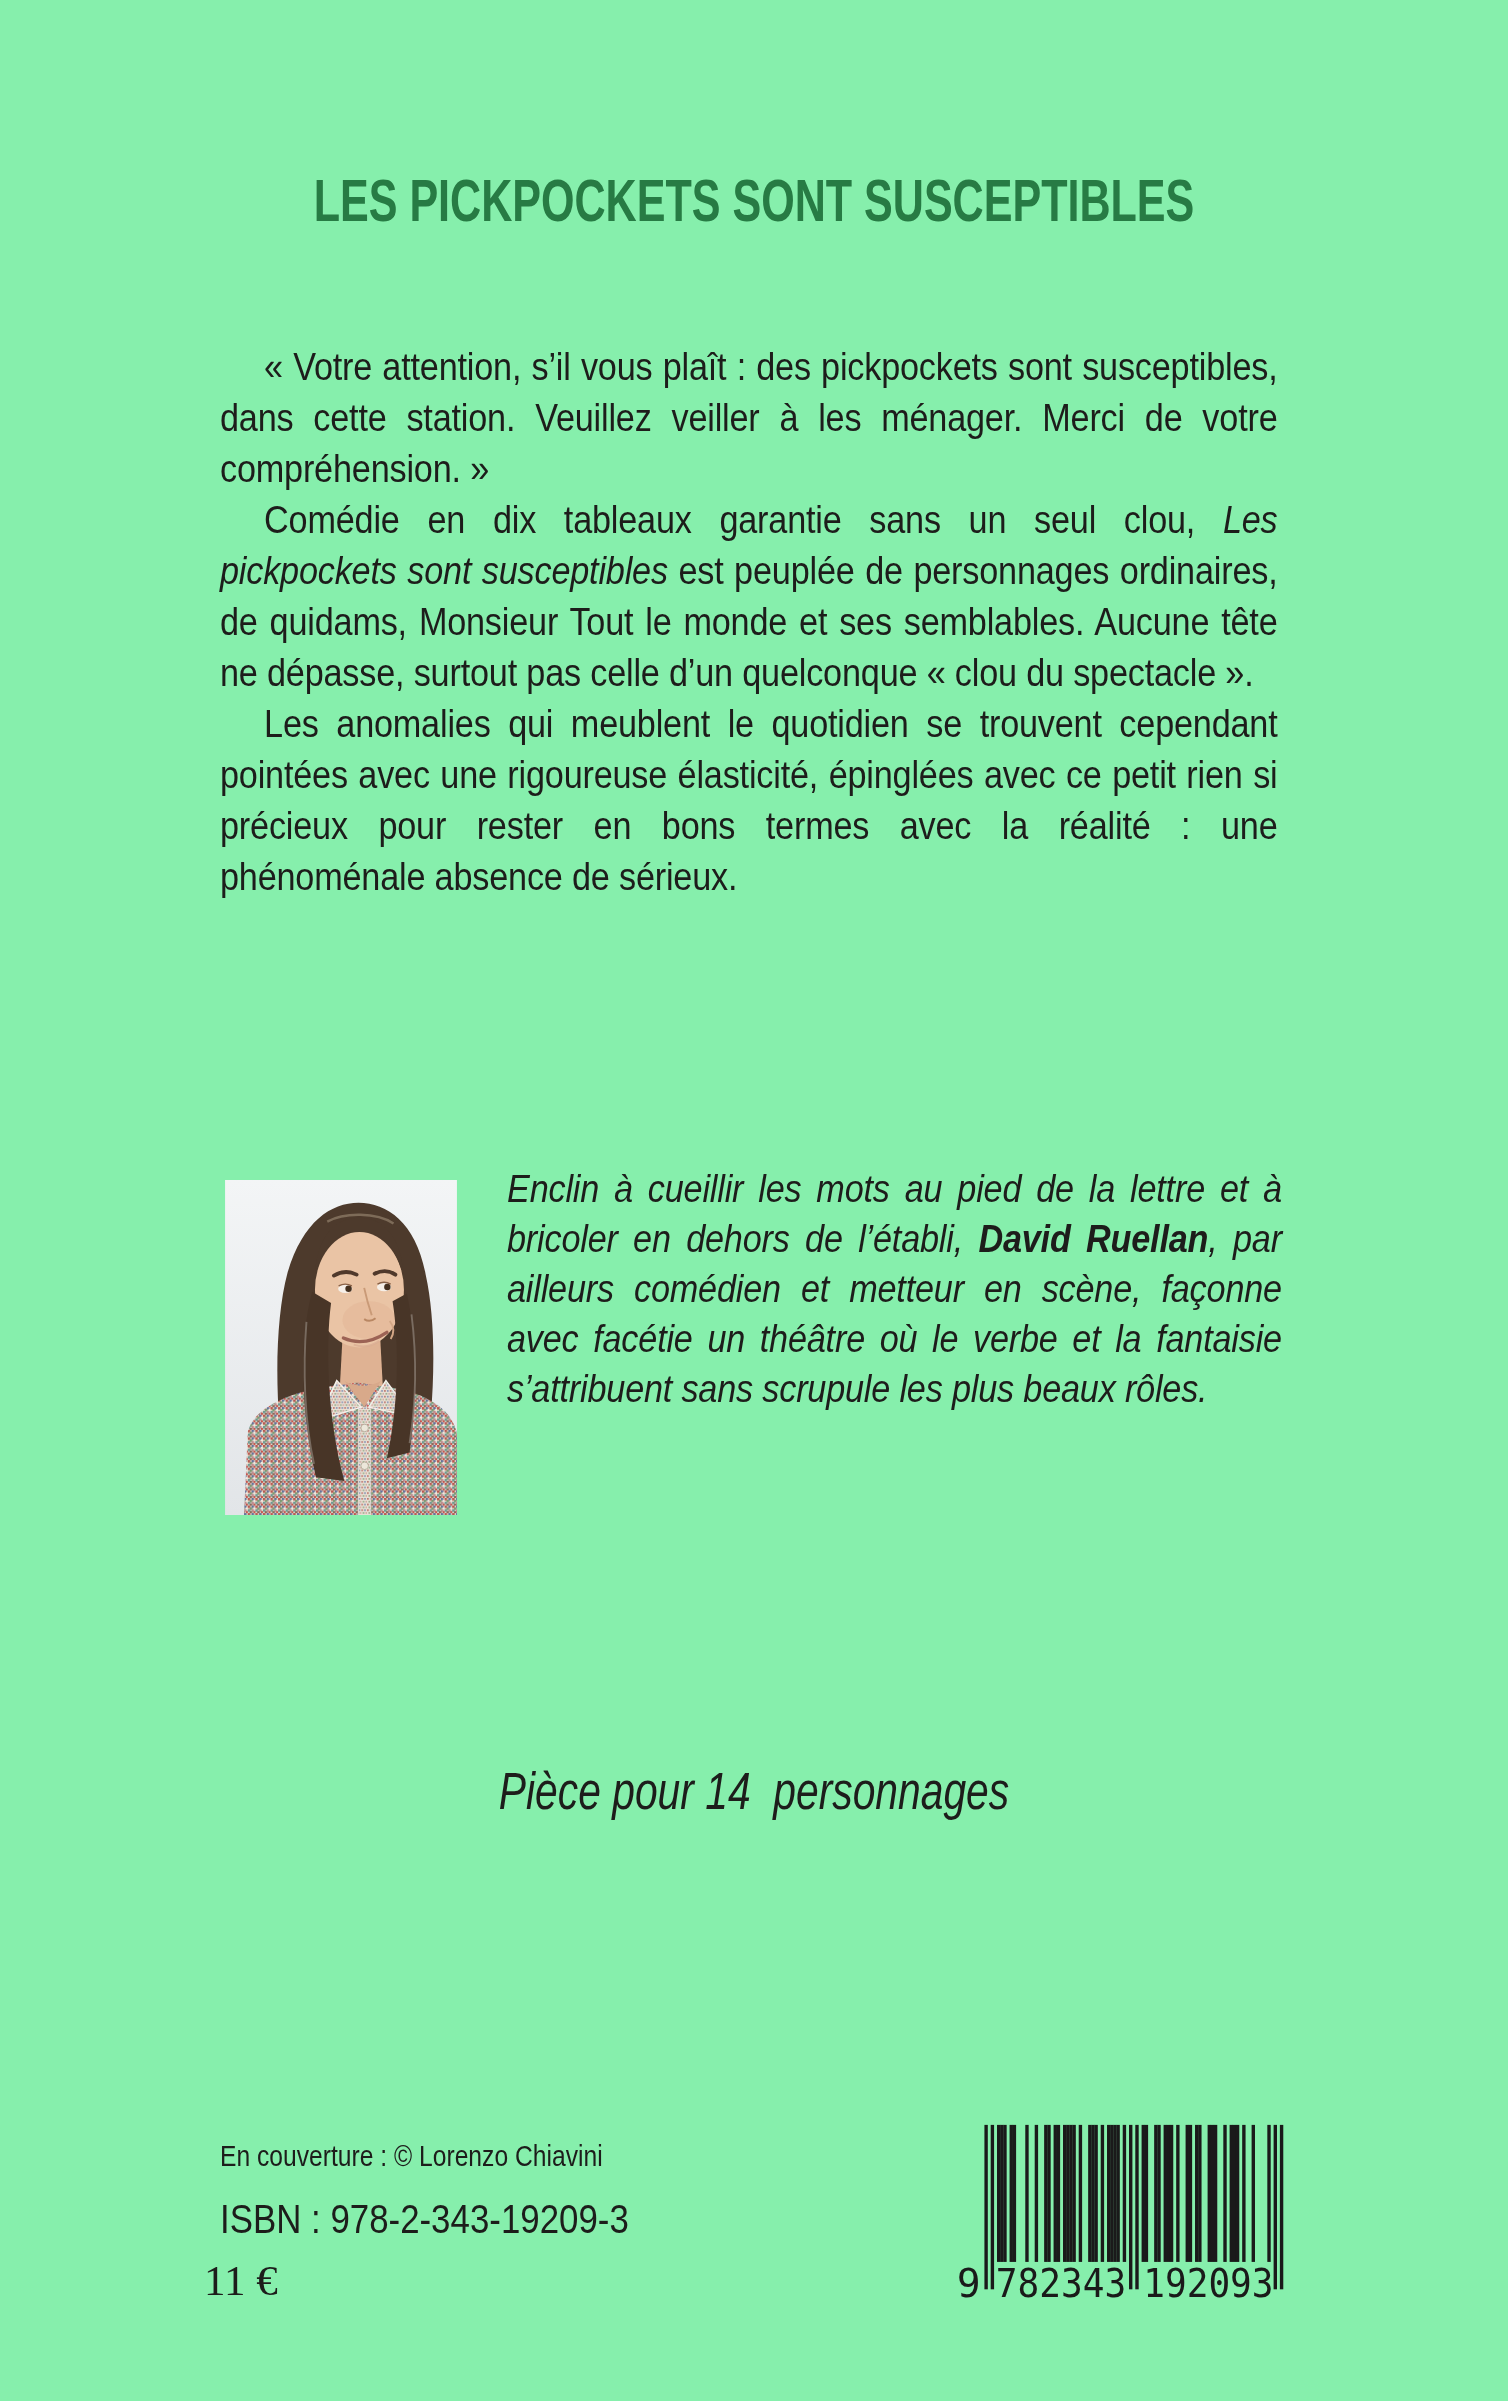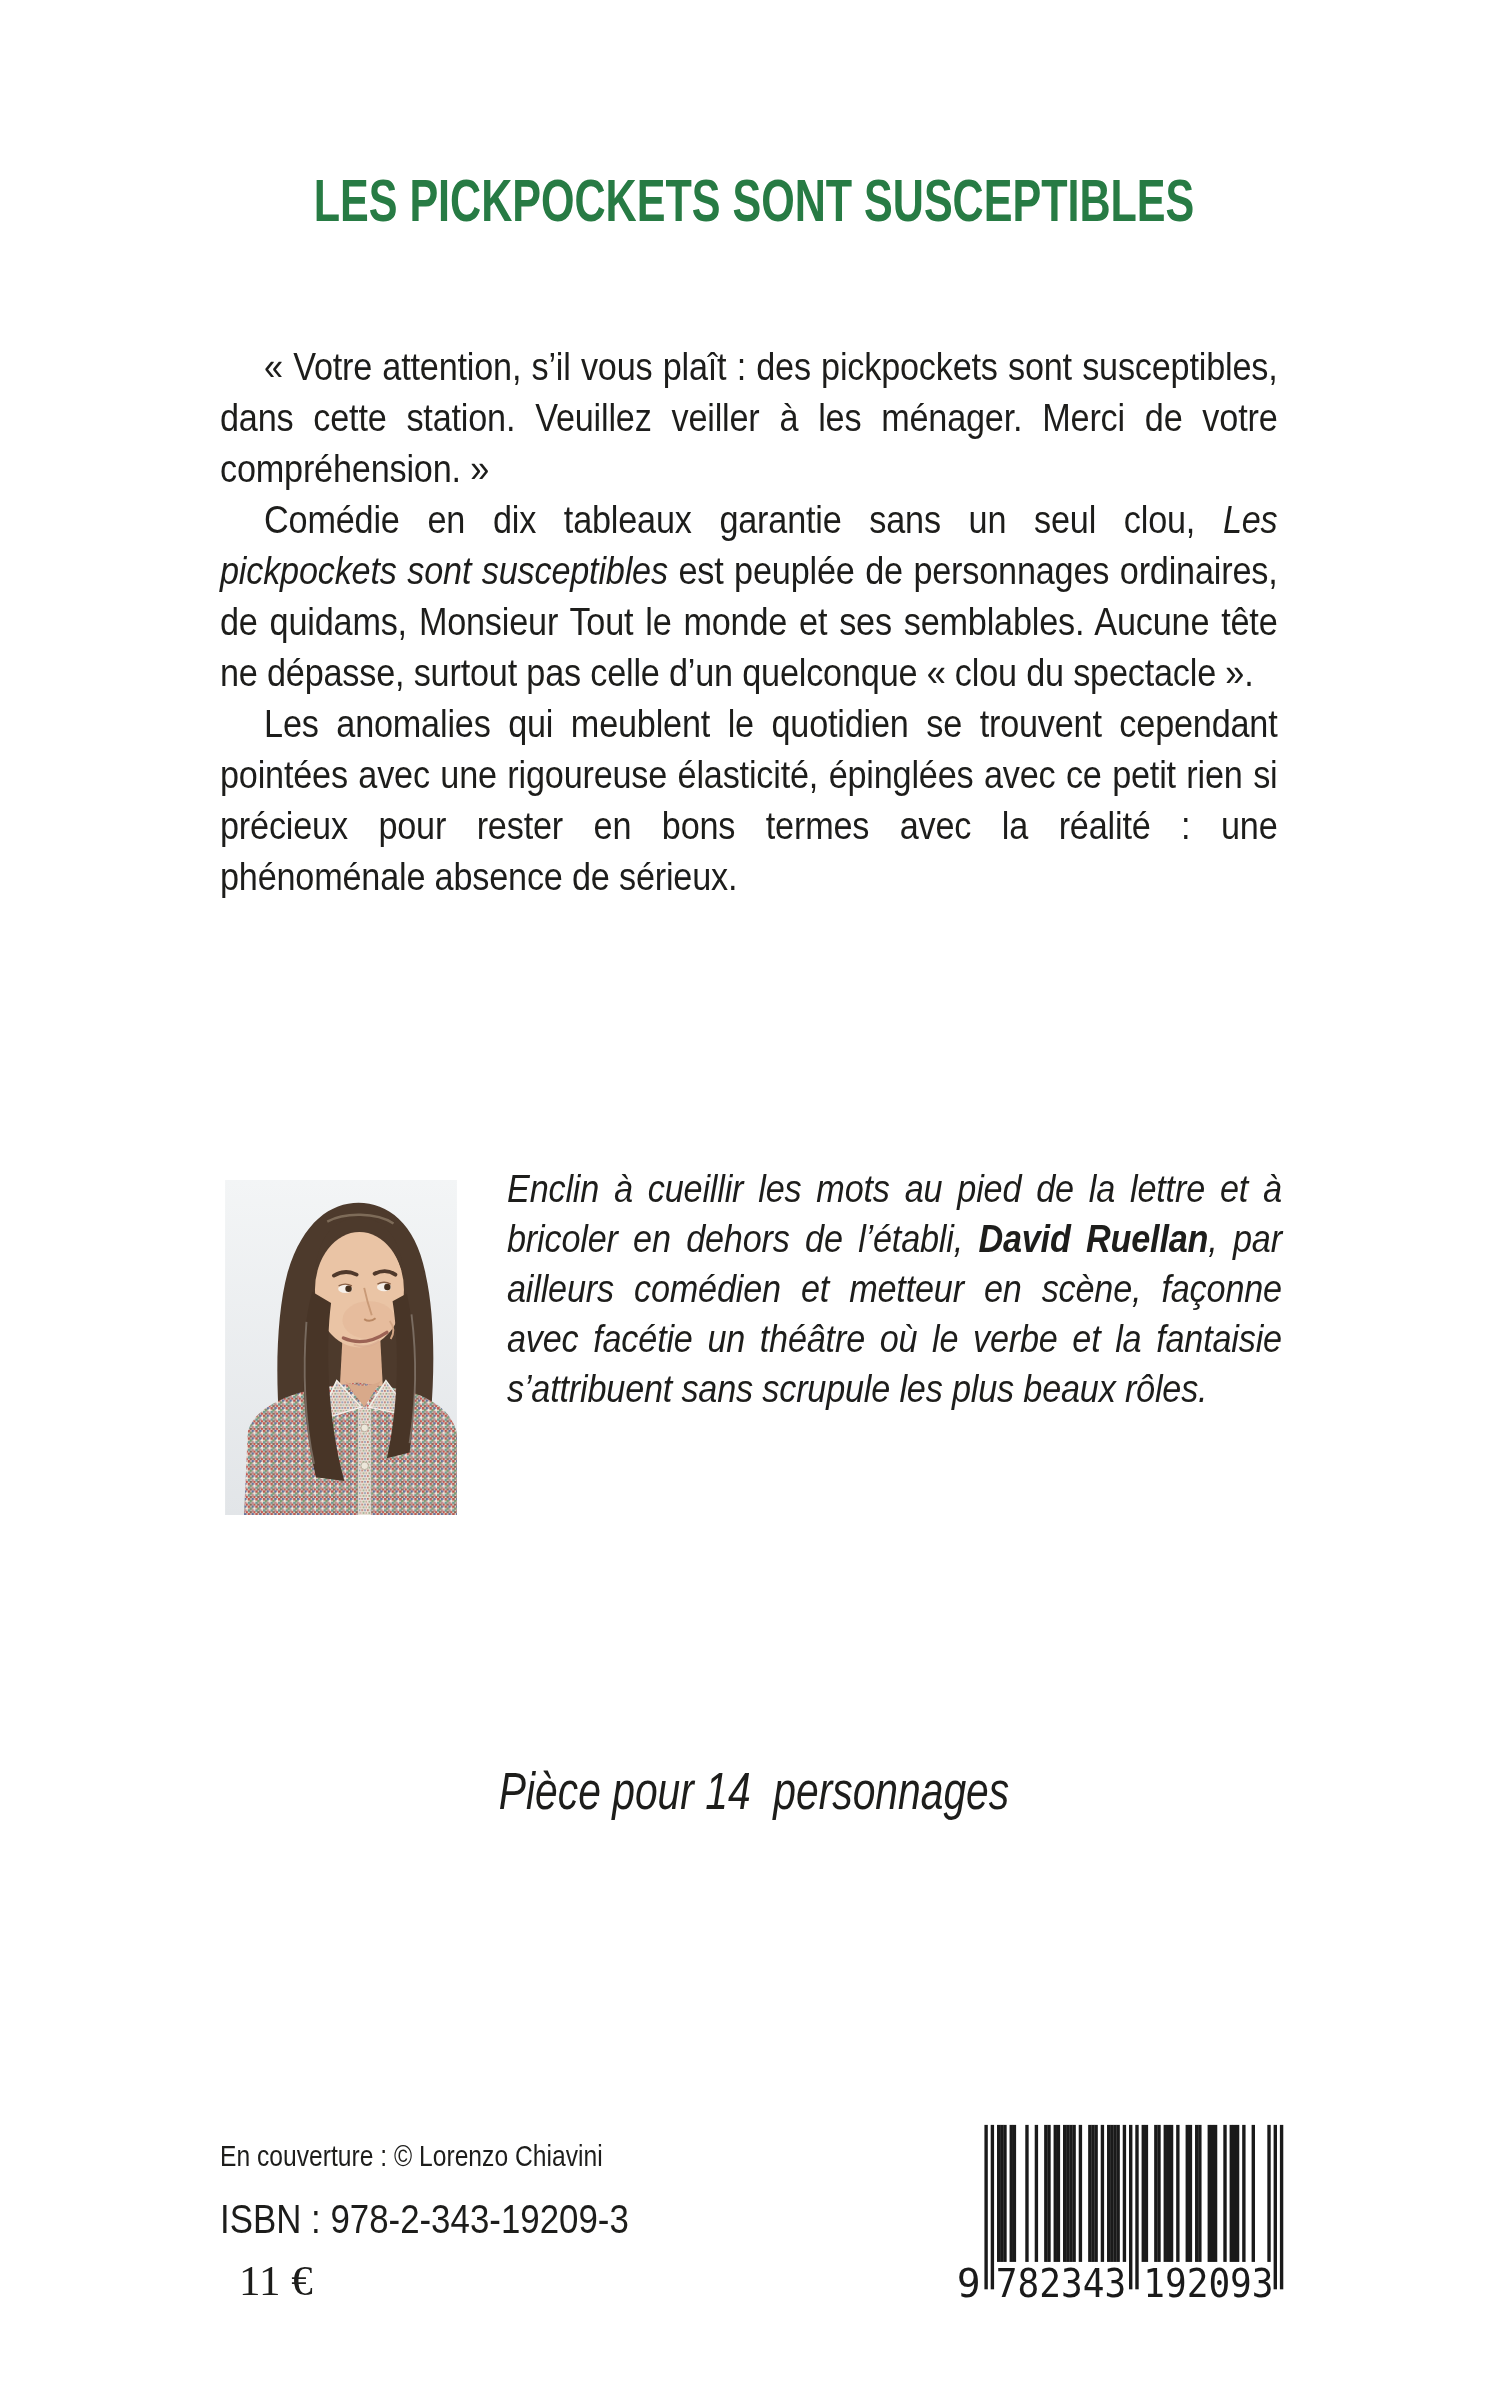--- a/index.html
+++ b/index.html
@@ -1,19 +1,19 @@
 <!DOCTYPE html>
 <html style="font-size:15px"><head>
 <meta charset="utf-8">
 <style>
   html,body{margin:0;padding:0;background:#888;}
   .page{
     position:relative;
     width:1508px;height:2402px;
-    background:#ffffff;
+    background:#86efac;
     overflow:hidden;
     font-family:"Liberation Sans", sans-serif;
     color:#1d1d1b;
     margin:0 auto;
   }
   .book-title{
     position:absolute;left:0;right:0;top:167px;
     text-align:center;
     font-size:59px;font-weight:bold;
     letter-spacing:0px;
@@ -57,21 +57,21 @@
     transform:scaleX(0.85);transform-origin:0 0;
     white-space:nowrap;
   }
   .isbn-text{
     position:absolute;left:220px;top:2196px;
     font-size:41px;
     transform:scaleX(0.85);transform-origin:0 0;
     white-space:nowrap;
   }
   .price-text{
-    position:absolute;left:239px;top:2256px;
+    position:absolute;left:204px;top:2256px;
     font-family:"Liberation Serif", serif;
     font-size:43px;
     white-space:nowrap;
   }
   .barcode-svg{
     position:absolute;left:954px;top:2123px;width:333px;height:189px;
   }
   .barcode-svg rect{fill:#1a1a1a;}
   .barcode-svg text{
     font-family:"DejaVu Sans Mono", monospace;

